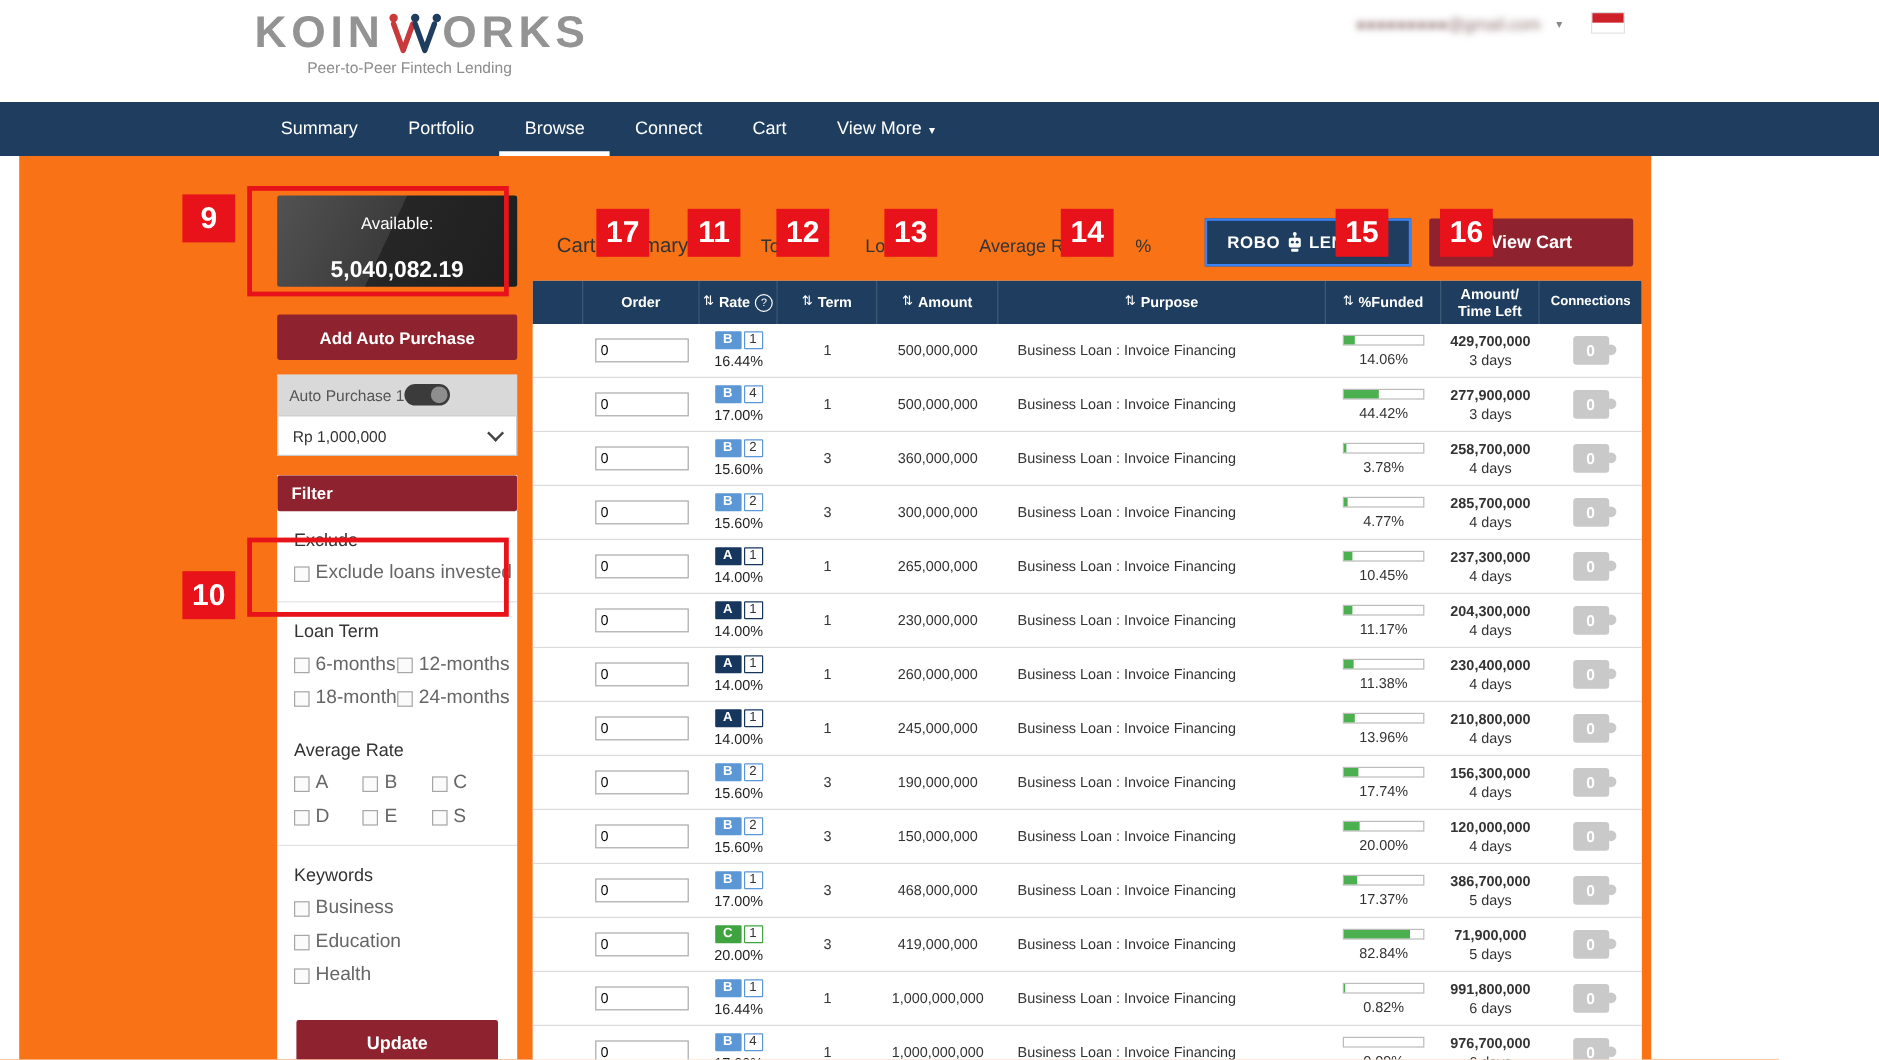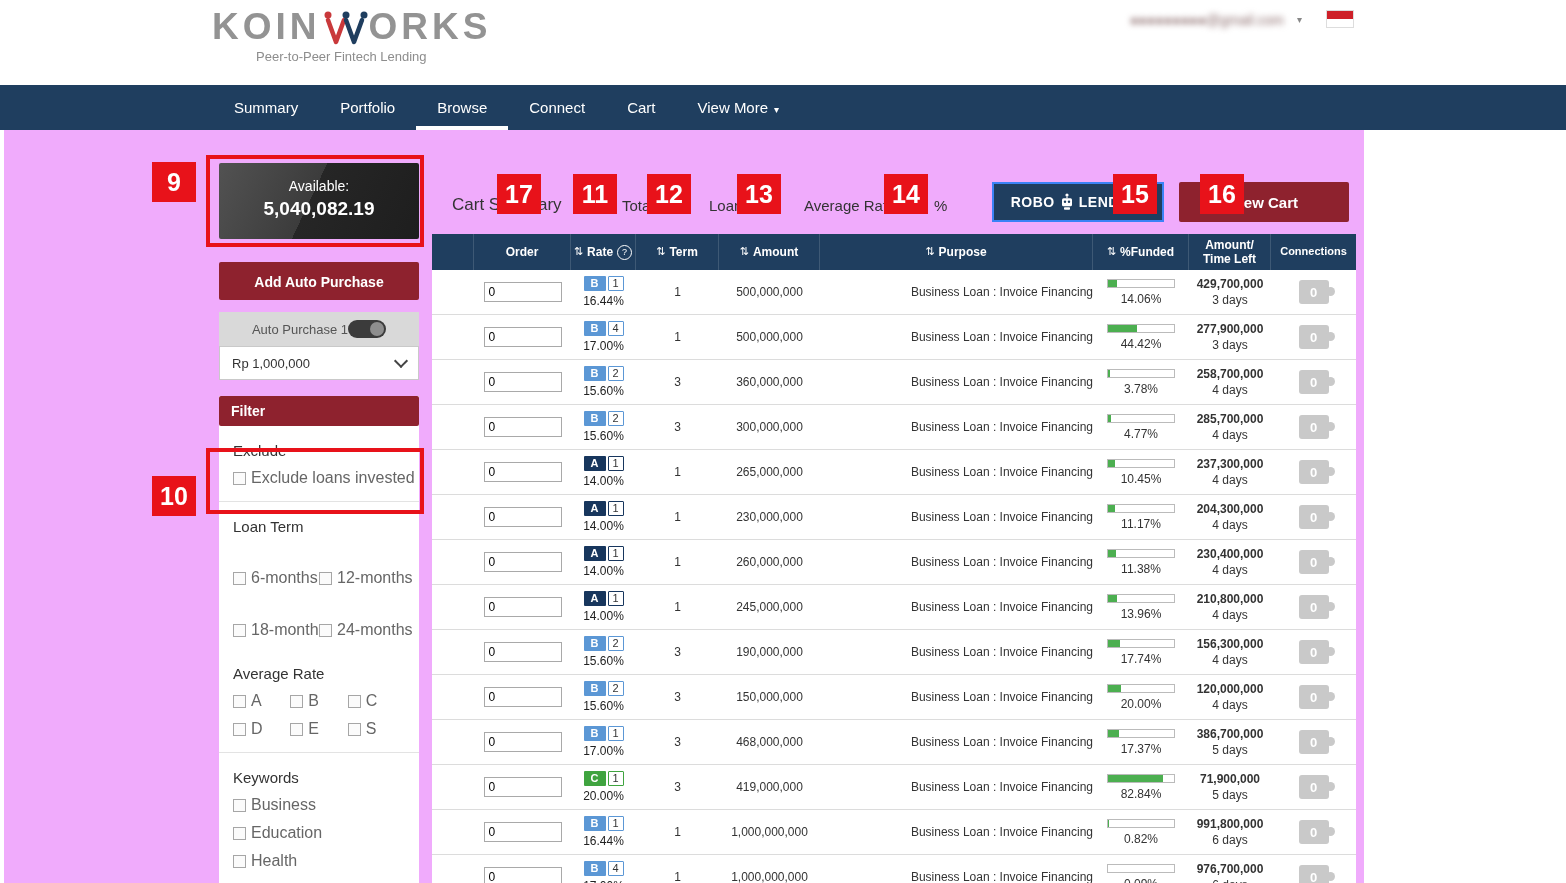--- a/index.html
+++ b/index.html
@@ -18,42 +18,42 @@
   .flag .top{height:50%;background:#ce2028;}
   .flag .bot{height:50%;background:#fff;}
 
   
   .nav{position:absolute;top:85px;left:0;width:100%;height:45px;background:#1f3e5f;display:flex;padding-left:213px;box-sizing:border-box;z-index:2;}
   .nav-item{color:#fff;font-size:15px;line-height:45px;padding:0 21px;cursor:pointer;white-space:nowrap;}
   .nav-item.active{box-shadow:inset 0 -4px 0 #fff;}
   .nav-item .caret{font-size:10px;margin-left:6px;}
 
   
-  .content{position:absolute;top:130px;left:4px;width:1360px;height:753px;background:#f0abfc;}
+  .content{position:absolute;top:130px;left:16px;width:1360px;height:753px;background:#f97316;}
 
   
   .sidebar{position:absolute;left:215px;top:33px;width:200px;}
   .avail{height:76px;background:linear-gradient(115deg,#525252 0%,#3c3c3c 46%,#262626 46%,#1e1e1e 100%);border-radius:2px;color:#fff;text-align:center;padding-top:15px;box-sizing:border-box;}
   .avail .lbl{font-size:14px;}
-  .avail .val{font-size:19px;font-weight:bold;margin-top:4px;}
+  .avail .val{font-size:19px;font-weight:bold;margin-top:21px;}
   .btn-red{background:#8e222e;color:#fff;font-weight:bold;text-align:center;border:none;border-radius:2px;cursor:pointer;font-family:inherit;}
   .add-auto{display:block;width:100%;height:38px;line-height:38px;font-size:14px;margin-top:23px;}
-  .auto-row{margin-top:12px;height:34px;background:#d9d9d9;display:flex;align-items:center;justify-content:center;padding:0 10px;font-size:13px;color:#555;box-sizing:border-box;}
+  .auto-row{margin-top:12px;height:34px;background:#d9d9d9;display:flex;align-items:center;justify-content:flex-start;padding:0 10px;font-size:13px;color:#555;box-sizing:border-box;}
   .toggle{width:38px;height:18px;border-radius:9px;background:#3b3b3b;position:relative;cursor:pointer;flex:none;}
   .toggle .knob{position:absolute;right:2px;top:2px;width:14px;height:14px;border-radius:50%;background:#8e8e8e;}
   .select{height:34px;background:#fff;border:1px solid #c9c9c9;display:flex;align-items:center;justify-content:space-between;padding:0 12px;font-size:13px;color:#333;cursor:pointer;box-sizing:border-box;}
   .chev{width:8px;height:8px;border-right:2px solid #444;border-bottom:2px solid #444;transform:rotate(45deg);margin-top:-4px;flex:none;}
   .filter-card{margin-top:16px;background:#fff;height:487px;box-sizing:border-box;overflow:hidden;}
   .filter-head{height:30px;line-height:30px;font-size:14px;text-align:left;padding-left:12px;}
   .sec-title{font-size:15px;color:#333;margin:16px 14px 10px;}
   .cb-grid{margin:0 14px;display:flex;flex-wrap:wrap;}
   .cb{display:flex;align-items:center;margin:0 0 10px;cursor:pointer;}
   .cb .box{width:13px;height:13px;border:1px solid #a6a6a6;background:#fbfbfb;margin-right:5px;flex:none;box-sizing:border-box;}
   .cb .t{font-size:16px;color:#666;white-space:nowrap;}
-  .w1{width:100%;}.w2{width:50%;margin-top:24px;}.w3{width:33.33%;}
+  .w1{width:100%;}.w2{width:50%;}.w3{width:33.33%;}
   .divider{border-top:1px solid #e3e3e3;margin-top:4px;}
   .update{display:block;width:168px;height:38px;line-height:38px;font-size:15px;margin:18px auto 0;}
 
   
   .main{position:absolute;left:428px;top:50px;width:924px;}
   .cartbar{position:relative;height:54px;}
   .cs-text{position:absolute;font-size:15px;color:#333;top:17px;white-space:nowrap;}
   .cs-title{font-size:17px;top:15px;}
   .robo-btn{position:absolute;left:560px;top:2px;width:172px;height:40px;background:#1f3e5f;border:2px solid #3b82f6;color:#fff;font-weight:bold;font-size:14px;display:flex;align-items:center;justify-content:center;gap:5px;cursor:pointer;box-sizing:border-box;letter-spacing:0.5px;}
   .viewcart-btn{position:absolute;left:747px;top:2px;width:170px;height:40px;line-height:40px;font-size:15px;}
@@ -64,21 +64,21 @@
   .th{color:#fff;font-weight:bold;font-size:12px;display:flex;align-items:center;justify-content:center;gap:4px;border-right:1px solid rgba(255,255,255,0.14);box-sizing:border-box;text-align:center;line-height:1.2;}
   .th:last-child{border-right:none;font-size:11px;}
   .trow{display:flex;height:45px;background:#fff;border-bottom:1px solid #dcdcdc;box-sizing:border-box;}
   .td{display:flex;flex-direction:column;align-items:center;justify-content:center;font-size:12px;color:#333;box-sizing:border-box;}
   .c0{width:42px;}.c1{width:97px;}.c2{width:65px;}.c3{width:83px;}.c4{width:101px;}.c5{width:273px;}.c6{width:96px;}.c7{width:82px;}.c8{width:85px;}
   .order-input{width:78px;height:20px;border:1px solid #a9a9a9;font-size:12px;padding:0 4px;font-family:inherit;box-sizing:border-box;}
   .badges{display:flex;gap:2px;align-items:center;}
   .badge-g{width:22px;height:15px;line-height:15px;color:#fff;font-size:11px;font-weight:bold;text-align:center;border-radius:1px;}
   .badge-n{width:16px;height:15px;line-height:13px;background:#fff;border:1px solid #999;font-size:11px;color:#333;text-align:center;box-sizing:border-box;border-radius:1px;}
   .rate-pct{margin-top:3px;font-size:12px;color:#222;}
-  .td.purpose{align-items:flex-end;padding-left:16px;}
+  .td.purpose{align-items:flex-start;padding-left:16px;}
   .bar{width:68px;height:9px;border:1px solid #bbb;background:#fff;margin-bottom:4px;box-sizing:border-box;}
   .bar .fill{height:100%;background:#4caf50;}
   .atl-amt{font-weight:bold;}
   .atl-days{margin-top:2px;}
   .conn{width:30px;height:24px;background:#c9c9c9;border-radius:3px;color:#fff;font-weight:bold;font-size:13px;display:flex;align-items:center;justify-content:center;position:relative;cursor:pointer;}
   .conn:after{content:"";position:absolute;right:-6px;top:7px;width:9px;height:9px;border-radius:50%;background:#c9c9c9;}
   .sort{font-size:11px;font-weight:normal;}
   .help{width:13px;height:13px;border:1px solid #fff;border-radius:50%;font-size:9px;line-height:12px;text-align:center;font-weight:normal;flex:none;cursor:pointer;}
 
   

